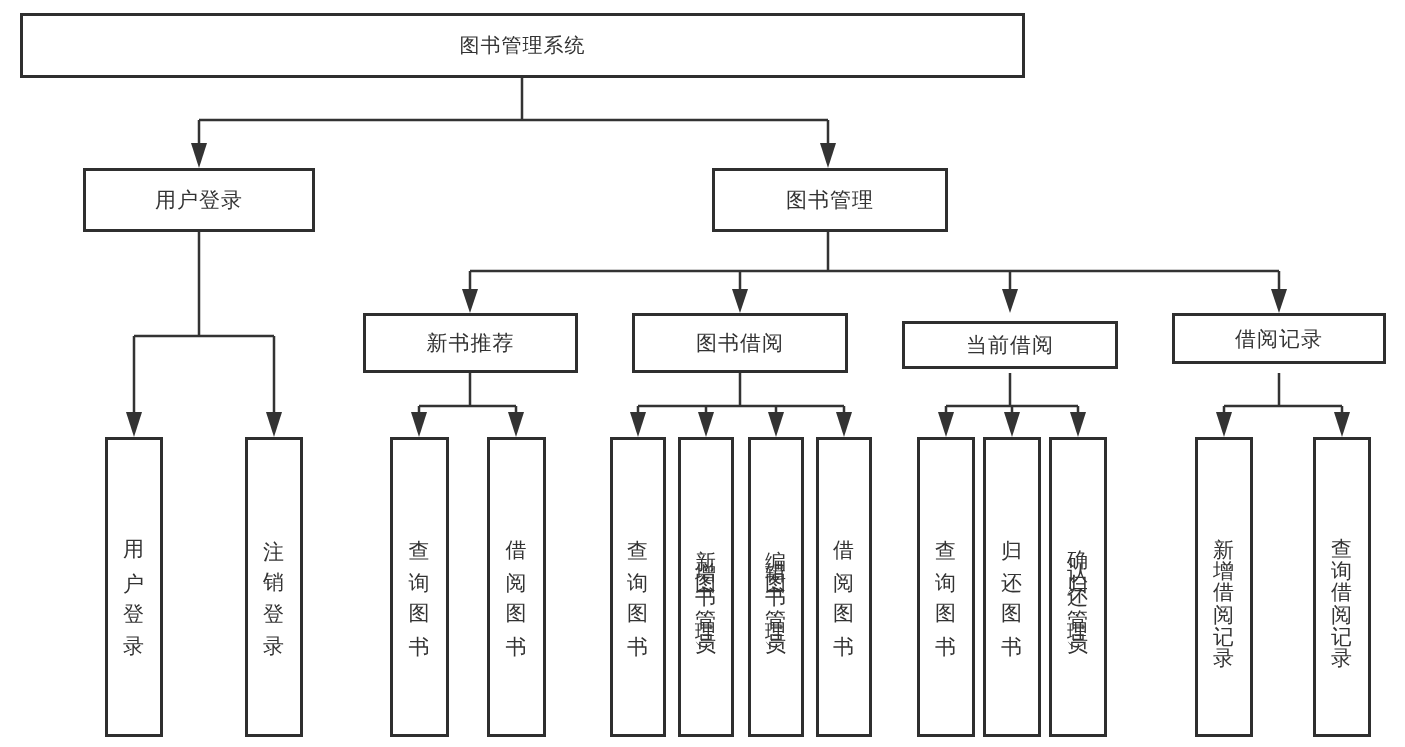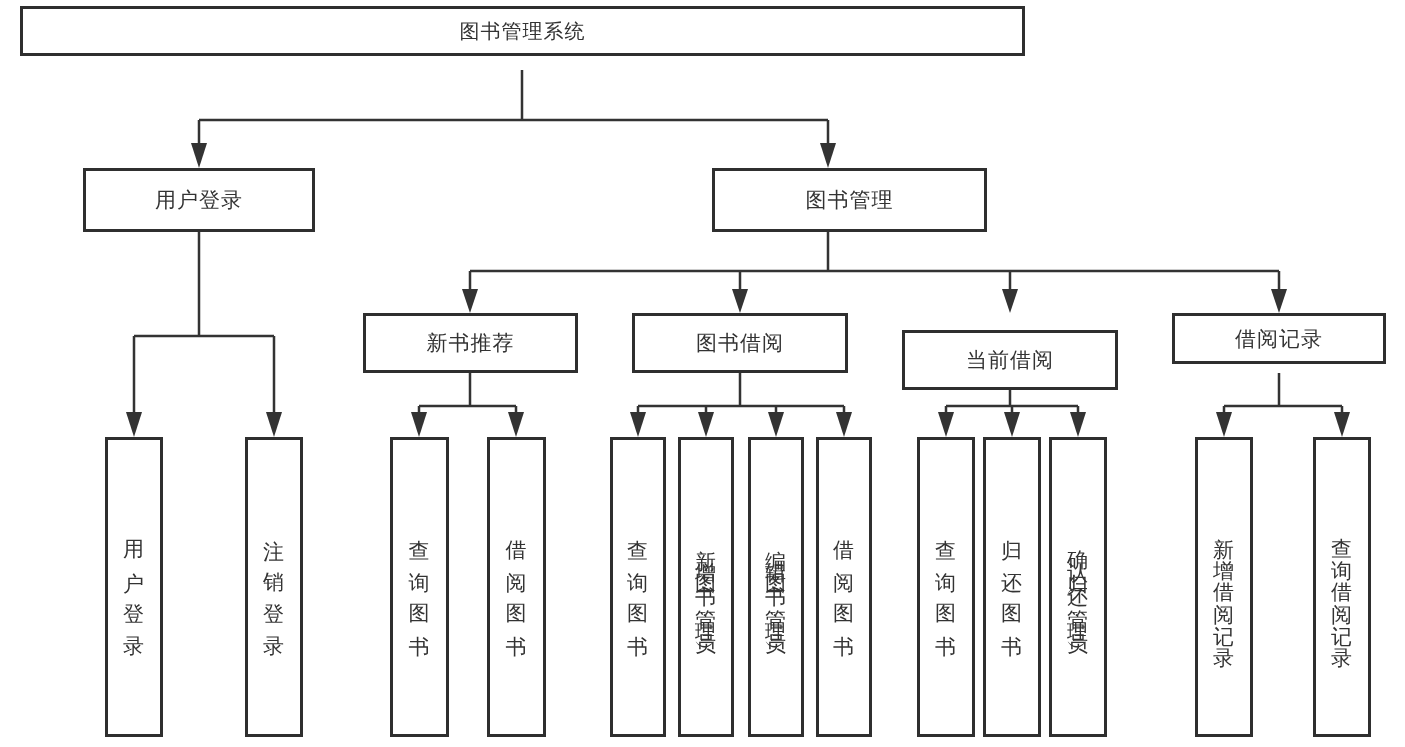--- a/index.html
+++ b/index.html
@@ -30,28 +30,28 @@
     writing-mode:vertical-rl;
     text-orientation:mixed;
     color:#333333;
     font-size:21px;
     letter-spacing:12px;
     line-height:1;
   }
   .leaf span.sp6{letter-spacing:22px;}
   .leaf span.sp4{letter-spacing:32px;}
   
-  #n-root{left:20px;top:6px;width:1005px;height:50px;font-size:20px;}
+  #n-root{left:20px;top:13px;width:1005px;height:65px;font-size:20px;}
   
   #n-login{left:83px;top:168px;width:232px;height:64px;}
-  #n-bookmgmt{left:712px;top:168px;width:275px;height:64px;}
+  #n-bookmgmt{left:712px;top:168px;width:236px;height:64px;}
   
   #n-newbook{left:363px;top:313px;width:215px;height:60px;}
   #n-borrow{left:632px;top:313px;width:216px;height:60px;}
-  #n-current{left:902px;top:330px;width:216px;height:60px;}
+  #n-current{left:902px;top:321px;width:216px;height:48px;}
   #n-record{left:1172px;top:313px;width:214px;height:51px;}
   
   #lf-0{left:105px;width:58px;}
   #lf-1{left:245px;width:58px;}
   #lf-2{left:390px;width:59px;}
   #lf-3{left:487px;width:59px;}
   #lf-4{left:610px;width:56px;}
   #lf-5{left:678px;width:56px;}
   #lf-6{left:748px;width:56px;}
   #lf-7{left:816px;width:56px;}

